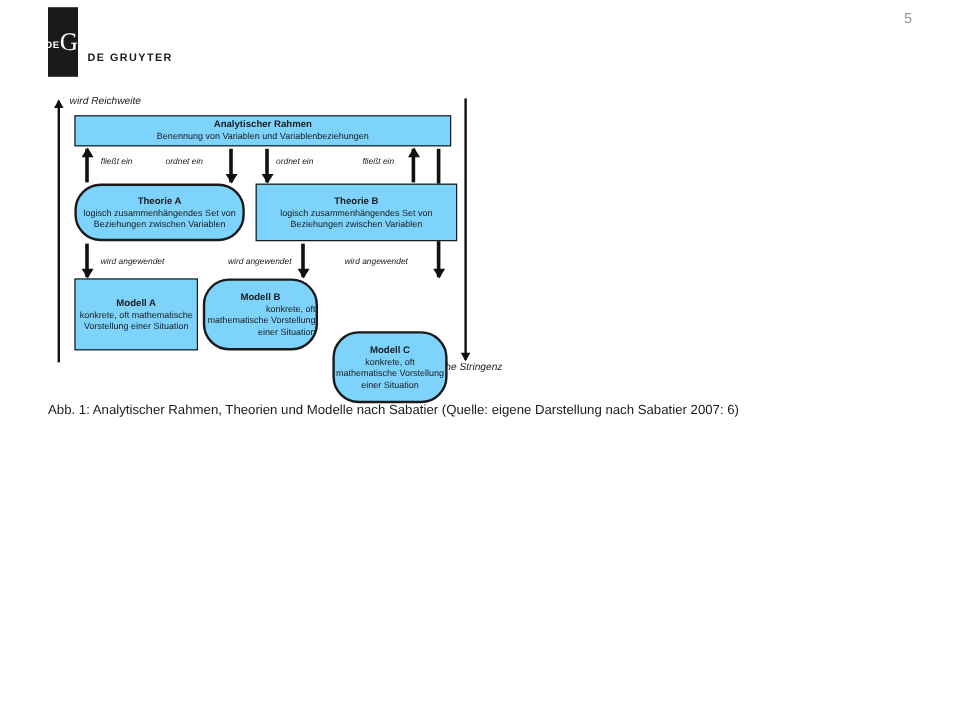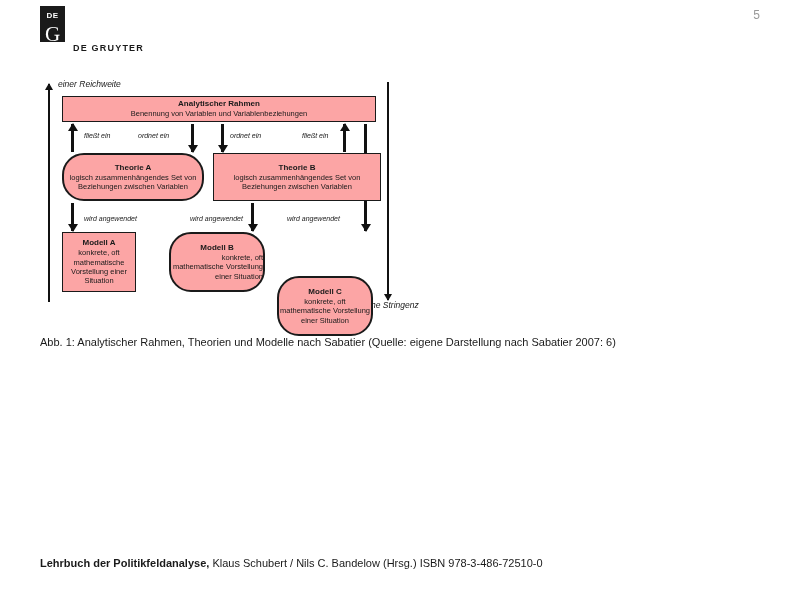--- a/index.html
+++ b/index.html
@@ -3,39 +3,39 @@
 <meta charset="utf-8">
 <style>
   html,body{margin:0;padding:0;}
   body{
     width:794px;height:596px;position:relative;background:#ffffff;
     font-family:"Liberation Sans", sans-serif;color:#1a1a1a;overflow:hidden;
   }
   .abs{position:absolute;}
 
   
-  .logo{left:40px;top:6px;width:25px;height:36px;background:#1a1a1a;color:#fff;
-        display:flex;flex-direction:column;align-items:center;}
+  .logo{left:40px;top:6px;width:25px;height:58px;background:#1a1a1a;color:#fff;
+        display:flex;flex-direction:row;align-items:center;justify-content:flex-end;}
   .logo .de{font-size:8px;font-weight:bold;letter-spacing:.5px;margin-top:5px;}
   .logo .bar{width:13px;height:3px;background:#8a8a8a;margin:2px 0 1px 0;}
   .logo .g{font-family:"Liberation Serif", serif;font-size:21px;line-height:22px;}
   .publisher{left:73px;top:9px;font-size:9px;font-weight:bold;letter-spacing:1.2px;margin-top:34px;}
   .pagenum{left:730px;top:8px;width:30px;text-align:right;font-size:12px;color:#999;}
 
   
-  .dbox{background:#fca5a5;border:1px solid #1a1a1a;box-sizing:border-box;
+  .dbox{background:#7dd3fc;border:1px solid #1a1a1a;box-sizing:border-box;
         display:flex;flex-direction:column;justify-content:center;align-items:center;
         text-align:center;line-height:1.25;}
   .dbox.thick{border-width:2px;border-radius:22px;}
   .dbox .t{font-weight:bold;font-size:8px;}
   .dbox .b{font-size:7.5px;}
   .rahmen{left:62px;top:96px;width:314px;height:26px;}
   .theoa{left:62px;top:153px;width:142px;height:48px;}
   .theob{left:213px;top:153px;width:168px;height:48px;}
-  .moda{left:62px;top:232px;width:74px;height:60px;}
+  .moda{left:62px;top:232px;width:103px;height:60px;}
   .modb{left:169px;top:232px;width:96px;height:60px;text-align:right;}
   .modc{left:277px;top:232px;width:96px;height:60px;margin-top:44px;}
 
   
   .arr{position:absolute;background:#111;}
   .arr.thick{width:3px;}
   .arr.thin{width:1.5px;}
   .arr .head{position:absolute;left:50%;transform:translateX(-50%);width:0;height:0;
              border-left:5px solid transparent;border-right:5px solid transparent;}
   .arr.up .head{top:-1px;border-bottom:8px solid #111;}
@@ -63,21 +63,21 @@
   <span class="g">G</span>
 </div>
 <div class="abs publisher">DE GRUYTER</div>
 <div class="abs pagenum">5</div>
 
 <div>
 
   <div class="arr thin up abs" style="left:48px;top:84px;height:218px;">
       <span class="head"></span>
     </div>
-  <div class="abs axlabel" style="left:58px;top:79px;">einer Reichweite</div>
+  <div class="abs axlabel" style="left:58px;top:79px;">wird Reichweite</div>
 
   <div class="arr thin down abs" style="left:387px;top:82px;height:218px;">
       <span class="head"></span>
     </div>
   <div class="abs axlabel" style="left:284px;top:300px;padding-left:44px;">hohe logische Stringenz</div>
 
   <div class="abs dbox rahmen">
     <div class="t">Analytischer Rahmen</div>
     <div class="b">Benennung von Variablen und Variablenbeziehungen</div>
   </div>
@@ -135,14 +135,13 @@
     <div class="t">Modell C</div>
     <div class="b">konkrete, oft mathematische Vorstellung einer Situation</div>
   </div>
 </div>
 
 <div class="abs caption">
   <span class="bold">Abb. 1:</span><span> Analytischer Rahmen, Theorien und Modelle nach Sabatier (Quelle: eigene Darstellung nach Sabatier 2007: 6)</span>
 </div>
 
 <div class="abs footer">
-  <div><span class="bold">Lehrbuch der Politikfeldanalyse,</span><span> Klaus Schubert / Nils C. Bandelow (Hrsg.) ISBN 978-3-486-72510-0</span></div>
 </div>
 
 </body></html>

